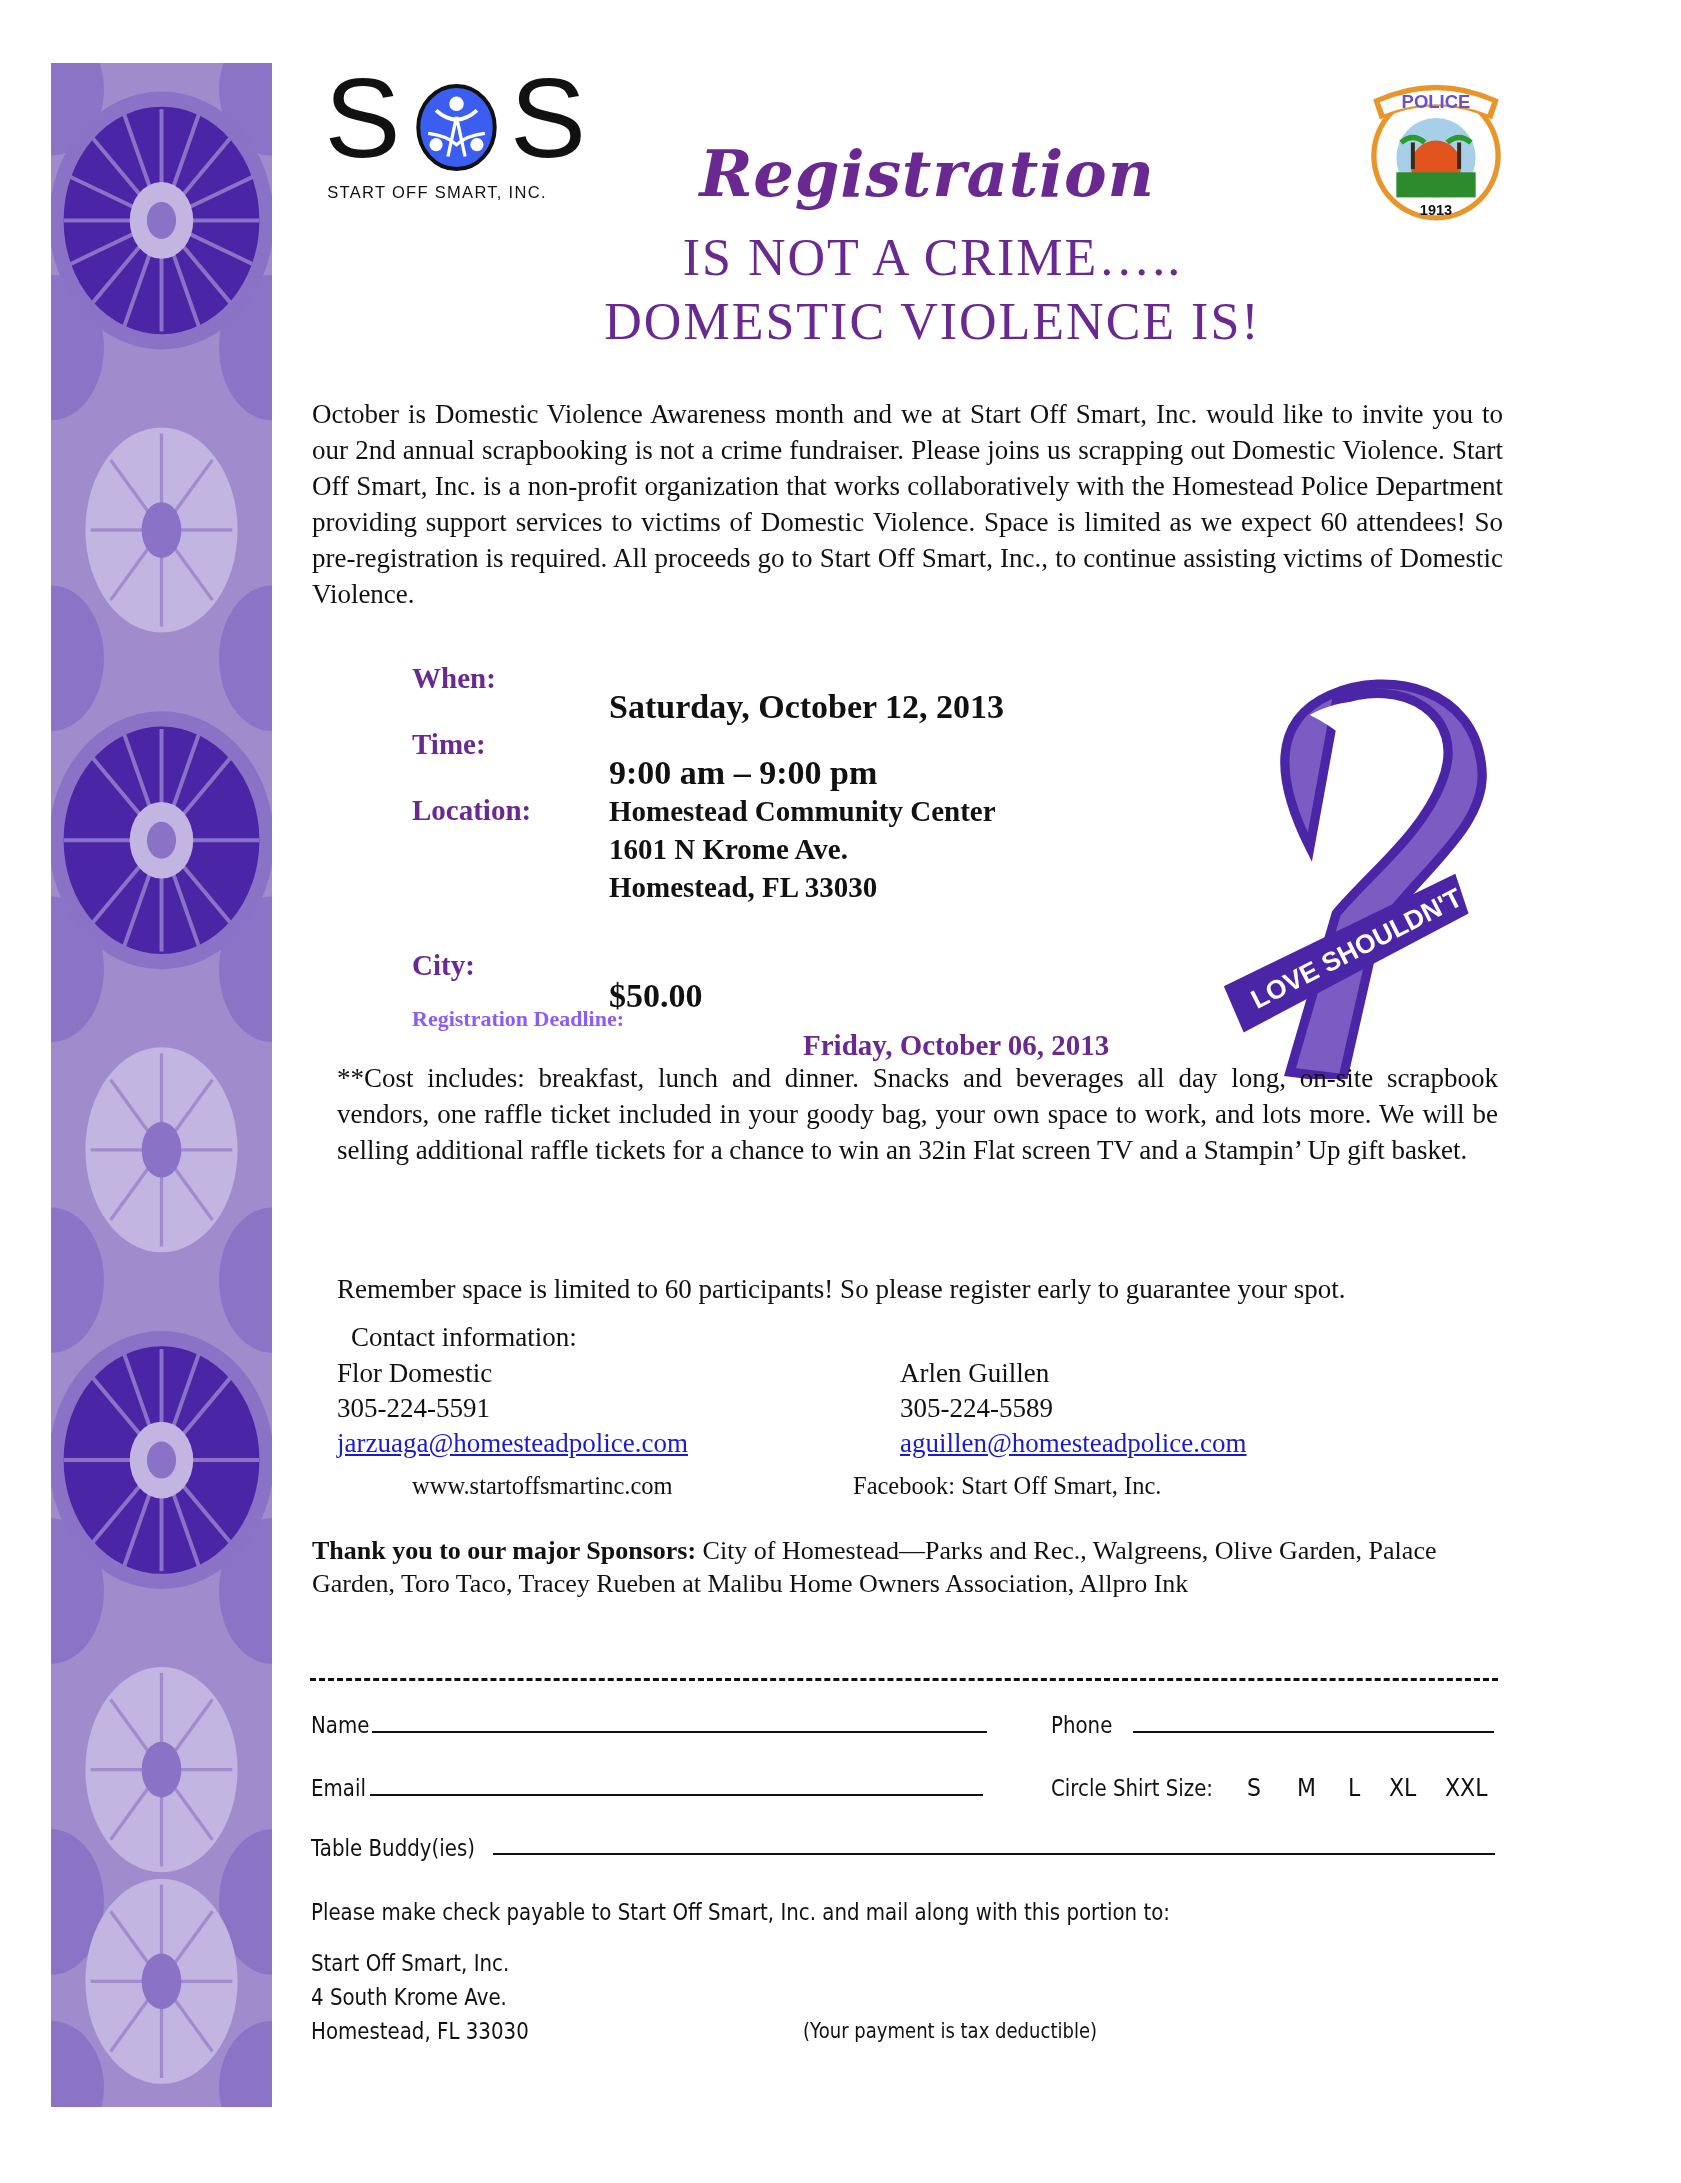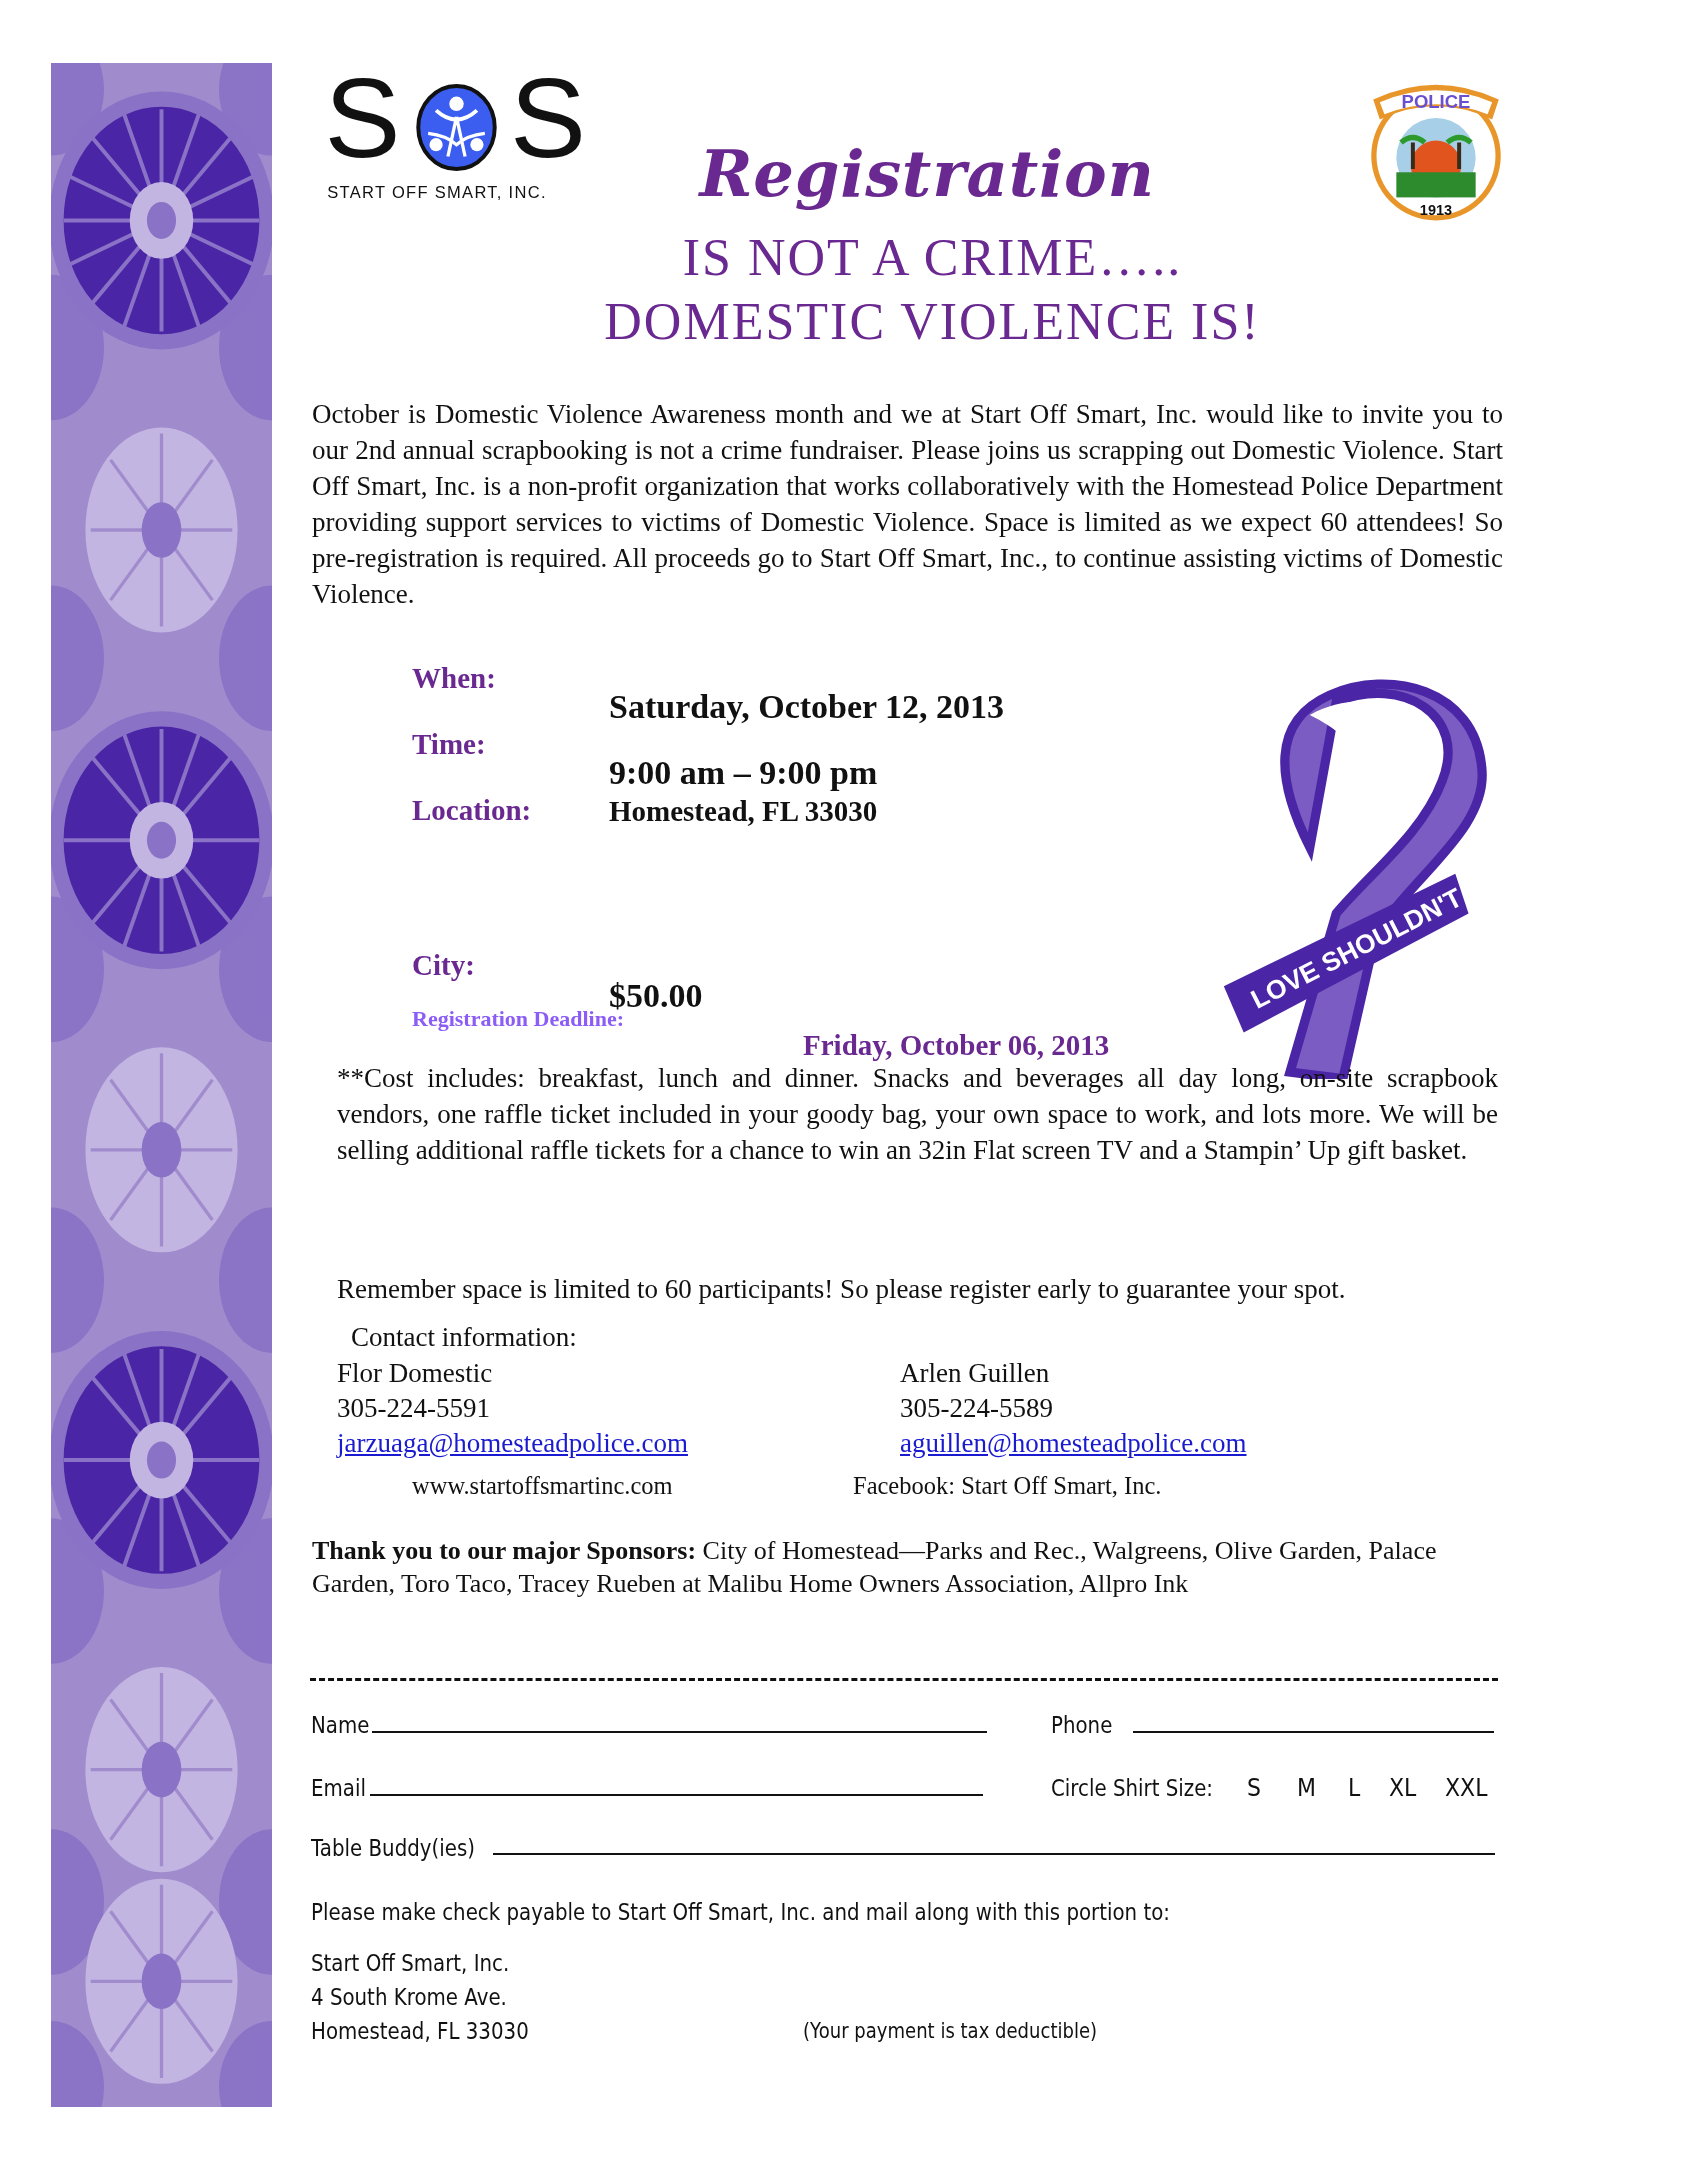--- a/index.html
+++ b/index.html
@@ -219,20 +219,22 @@
 <div class="intro">October is Domestic Violence Awareness month and we at Start Off Smart, Inc. would like to invite you to our 2nd annual scrapbooking is not a crime fundraiser. Please joins us scrapping out Domestic Violence. Start Off Smart, Inc. is a non-profit organization that works collaboratively with the Homestead Police Department providing support services to victims of Domestic Violence. Space is limited as we expect 60 attendees! So pre-registration is required. All proceeds go to Start Off Smart, Inc., to continue assisting victims of Domestic Violence.</div>
 
 <div class="detail-label" style="top:662px">When:</div>
 <div class="detail-value v-lg" style="top:656px">Saturday, October 12, 2013</div>
 
 <div class="detail-label" style="top:728px">Time:</div>
 <div class="detail-value v-lg" style="top:722px">9:00 am – 9:00 pm</div>
 
 <div class="detail-label" style="top:794px">Location:</div>
 <div class="detail-value v-md" style="top:792px">
+  <div>Homestead Community Center</div>
+  <div>1601 N Krome Ave.</div>
   <div>Homestead, FL 33030</div>
 </div>
 
 <div class="detail-label" style="top:949px">City:</div>
 <div class="detail-value v-lg" style="top:945px">$50.00</div>
 
 <svg class="ribbon" viewBox="0 0 440 610">
   <path d="M200 40 C300 0 400 60 360 160 C330 240 250 300 200 360 L130 600 L210 610 L260 390 C320 300 430 230 420 140 C410 20 280 -10 190 30 C100 70 110 160 160 260 Z" fill="#7a5cc2" stroke="#4a25a5" stroke-width="14"></path>
   <path d="M160 60 C230 20 330 40 330 110 C310 170 250 150 230 120 C215 95 200 80 160 60 Z" fill="#fff"></path>
   <path d="M30 470 L380 300 L400 360 L60 540 Z" fill="#4a25a5"></path>

